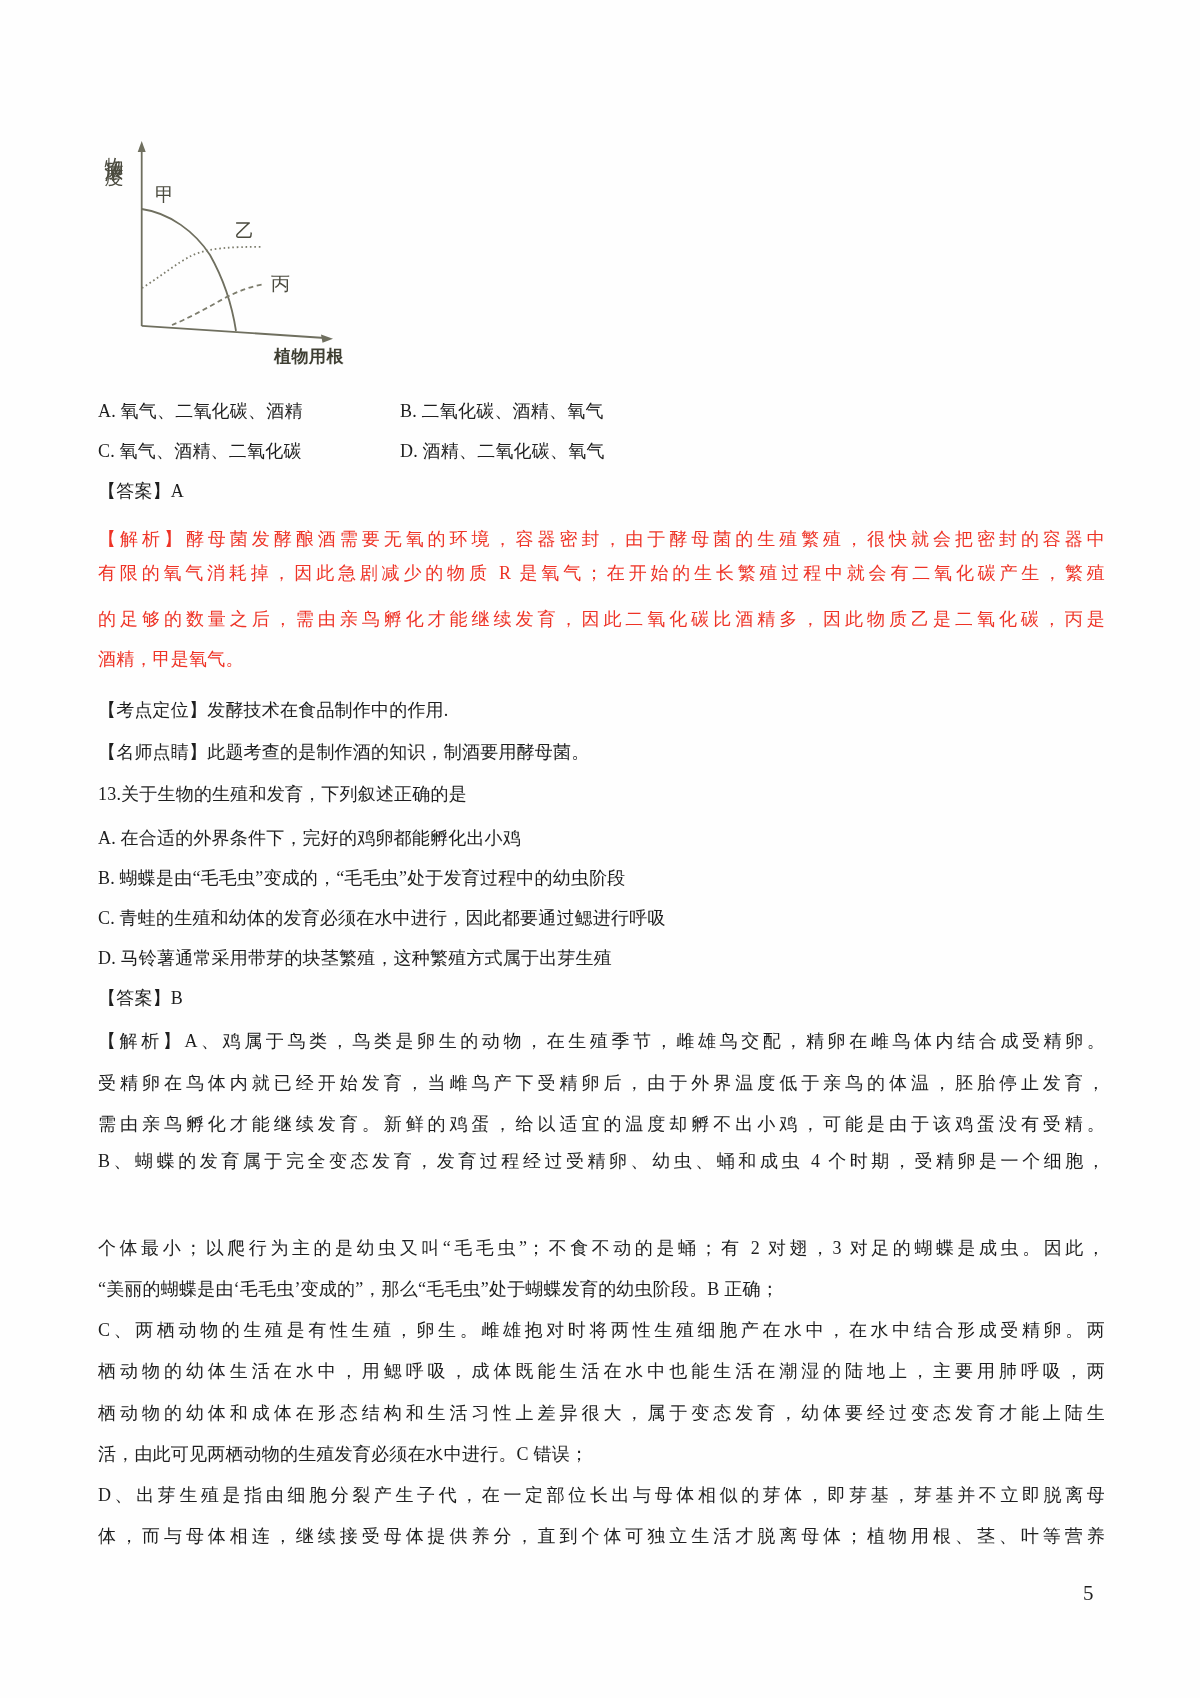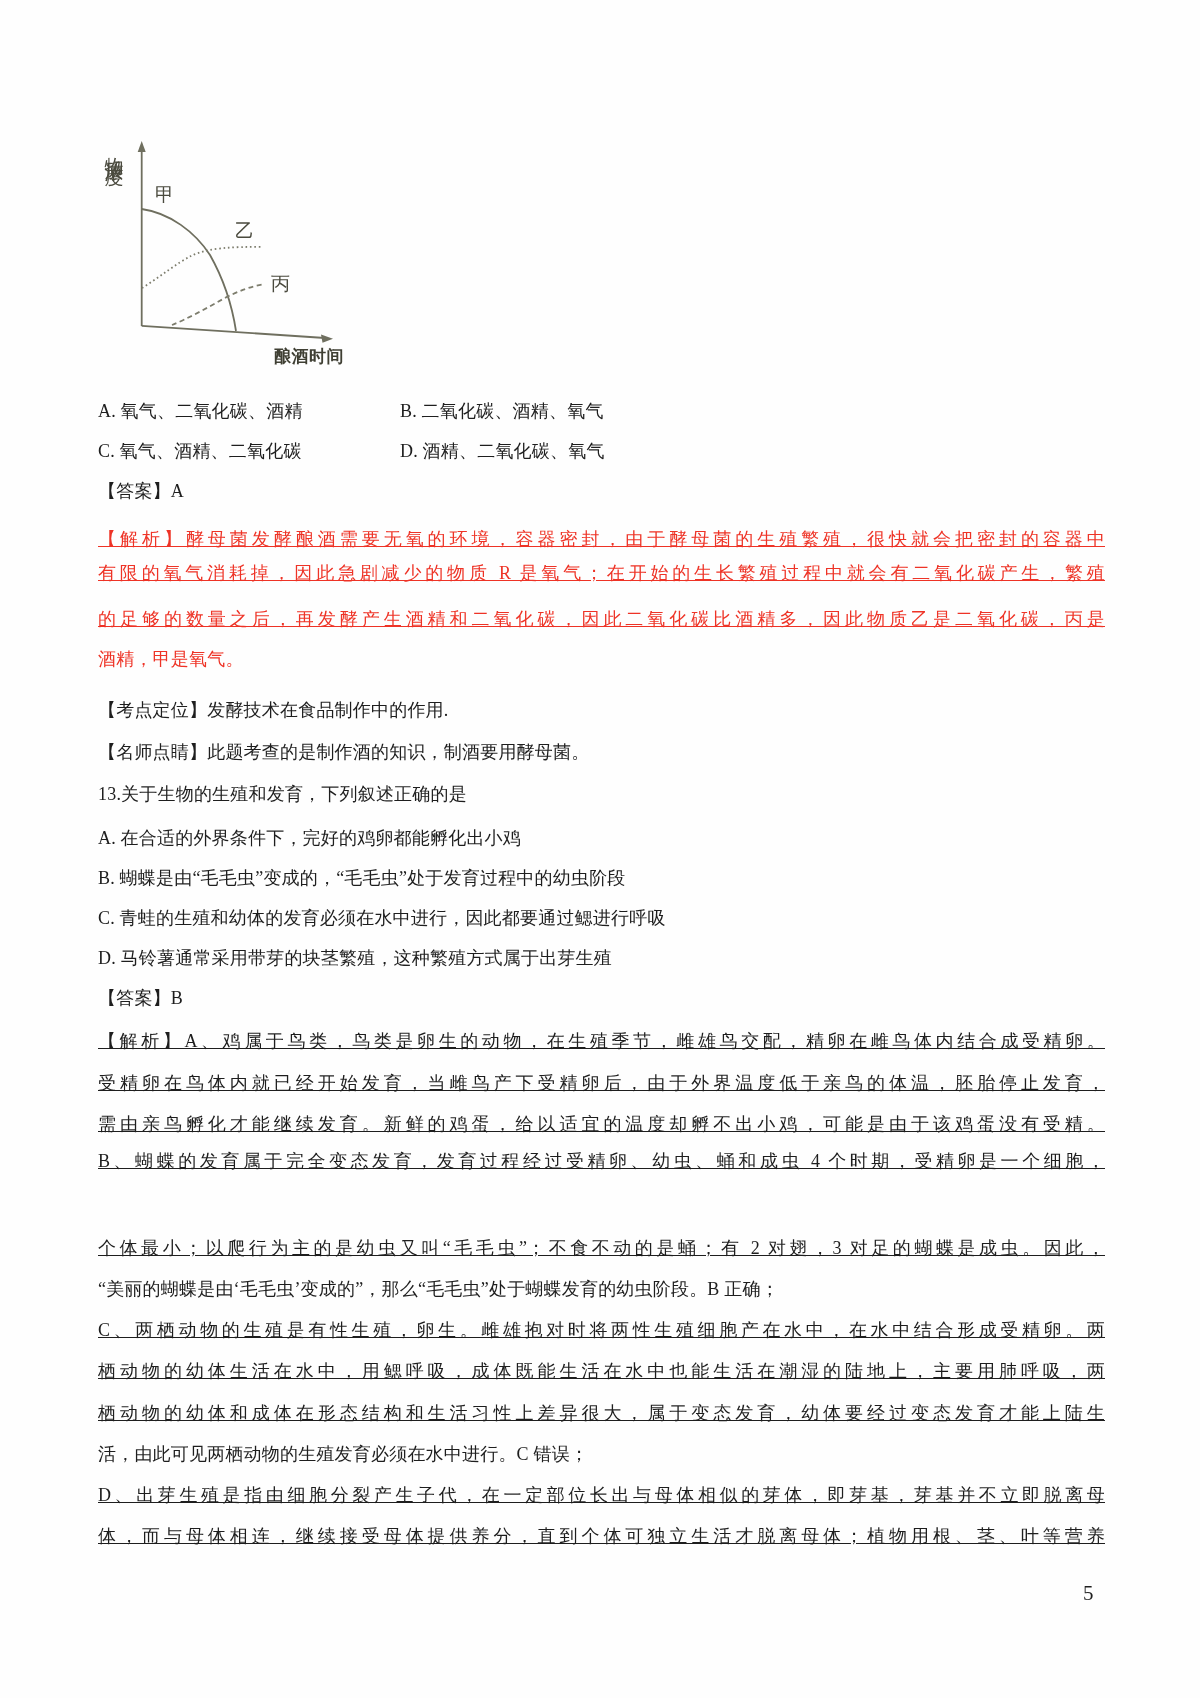--- a/index.html
+++ b/index.html
@@ -19,21 +19,20 @@
     white-space:nowrap;
     letter-spacing:0.2px;
   }
   .full{
     width:1007px;
     white-space:normal;
     text-align:justify;
     text-align-last:justify;
     overflow:hidden;
     max-height:28px;
-    text-decoration:underline;
   }
   .red{color:#ee3326;}
   .col2{left:400px;}
   .chart{position:absolute;left:95px;top:120px;}
   .chart-ylabel{
     position:absolute;left:103px;top:142px;
     writing-mode:vertical-rl;text-orientation:upright;
     font-size:19px;letter-spacing:3px;color:#4a4a3e;
     line-height:22px;
   }
@@ -63,35 +62,35 @@
     <line x1="46.7" y1="205.8" x2="230" y2="218" stroke="#6f6f5f" stroke-width="1.8"></line>
     <polygon points="238,218.8 226,214.5 227.5,222.8" fill="#6f6f5f"></polygon>
 
     <path d="M46.7,89 C75,93 100,112 115,135 C128,158 137,185 141,211" fill="none" stroke="#6f6f5f" stroke-width="1.8"></path>
 
     <path d="M47,168 C65,157 82,143 96,136 C112,128 138,126.5 168,127" fill="none" stroke="#7d7d6d" stroke-width="1.8" stroke-dasharray="1.6,2.8"></path>
 
     <path d="M77,205 C92,199 112,188 128,179 C143,171 157,166 168,164.5" fill="none" stroke="#7d7d6d" stroke-width="1.8" stroke-dasharray="5,3.5"></path>
   </svg>
   <div class="chart-ylabel">物质浓度</div>
-  <div class="chart-xlabel">酿酒时间</div>
+  <div class="chart-xlabel">植物用根</div>
   <div class="curve-label lbl-jia">甲</div>
   <div class="curve-label lbl-yi">乙</div>
   <div class="curve-label lbl-bing">丙</div>
 
   <div class="t" style="top:398px">A. 氧气、二氧化碳、酒精</div>
   <div class="t col2" style="top:398px">B. 二氧化碳、酒精、氧气</div>
   <div class="t" style="top:438px">C. 氧气、酒精、二氧化碳</div>
   <div class="t col2" style="top:438px">D. 酒精、二氧化碳、氧气</div>
 
   <div class="t" style="top:478px">【答案】A</div>
 
   <div class="t red full" style="top:526px">【解析】酵母菌发酵酿酒需要无氧的环境，容器密封，由于酵母菌的生殖繁殖，很快就会把密封的容器中</div>
   <div class="t red full" style="top:560px">有限的氧气消耗掉，因此急剧减少的物质 R 是氧气；在开始的生长繁殖过程中就会有二氧化碳产生，繁殖</div>
-  <div class="t red full" style="top:606px">的足够的数量之后，再发酵产生酒精和二氧化碳，因此二氧化碳比酒精多，因此物质乙是二氧化碳，丙是</div>
+  <div class="t red full" style="top:606px">的足够的数量之后，需由亲鸟孵化才能继续发育，因此二氧化碳比酒精多，因此物质乙是二氧化碳，丙是</div>
   <div class="t red" style="top:646px">酒精，甲是氧气。</div>
 
   <div class="t" style="top:697px">【考点定位】发酵技术在食品制作中的作用.</div>
   <div class="t" style="top:739px">【名师点睛】此题考查的是制作酒的知识，制酒要用酵母菌。</div>
 
   <div class="t" style="top:781px">13.关于生物的生殖和发育，下列叙述正确的是</div>
   <div class="t" style="top:825px">A. 在合适的外界条件下，完好的鸡卵都能孵化出小鸡</div>
   <div class="t" style="top:905px">C. 青蛙的生殖和幼体的发育必须在水中进行，因此都要通过鳃进行呼吸</div>
   <div class="t" style="top:865px">B. 蝴蝶是由“毛毛虫”变成的，“毛毛虫”处于发育过程中的幼虫阶段</div>
   <div class="t" style="top:945px">D. 马铃薯通常采用带芽的块茎繁殖，这种繁殖方式属于出芽生殖</div>

